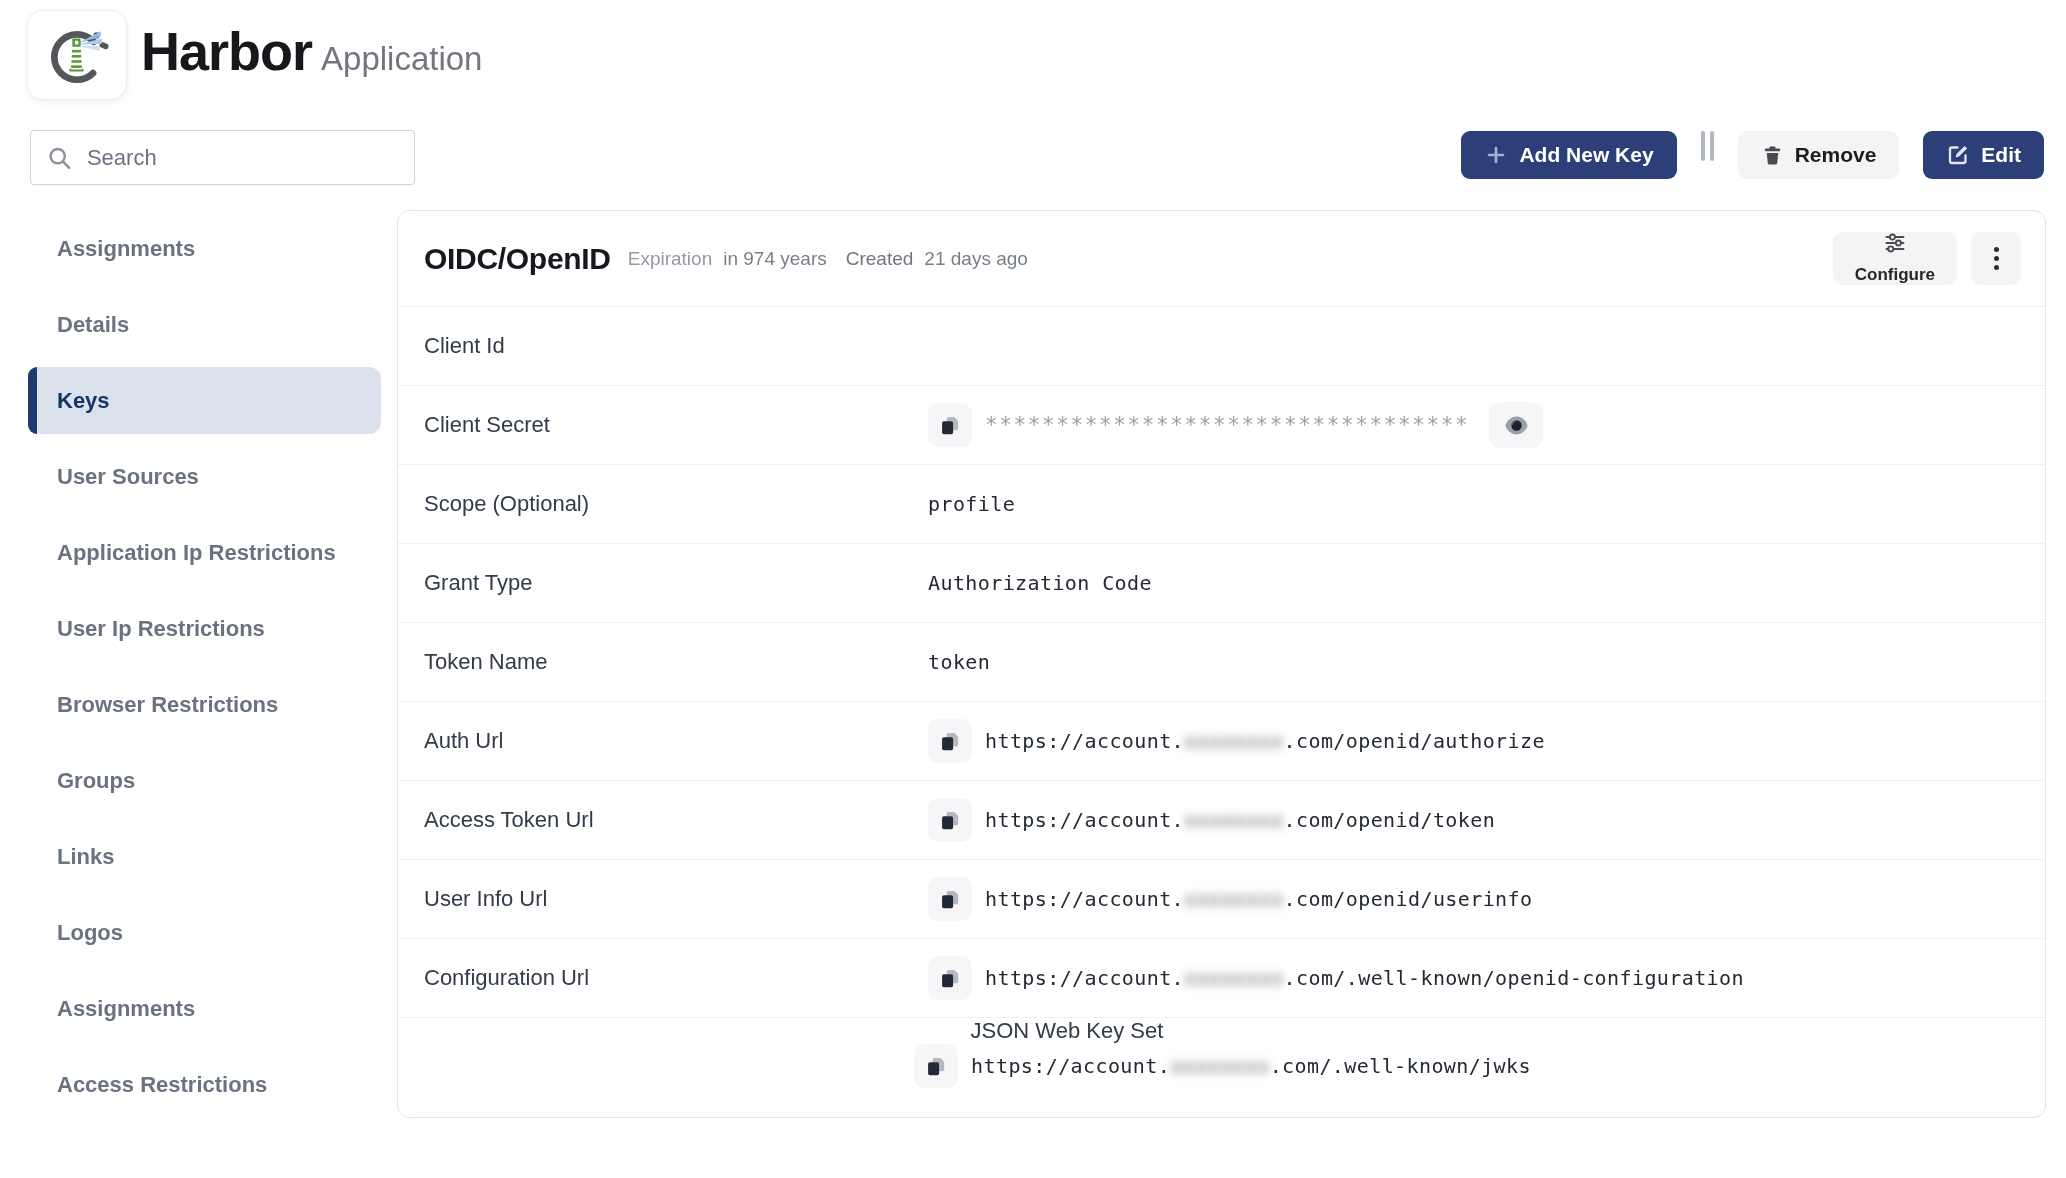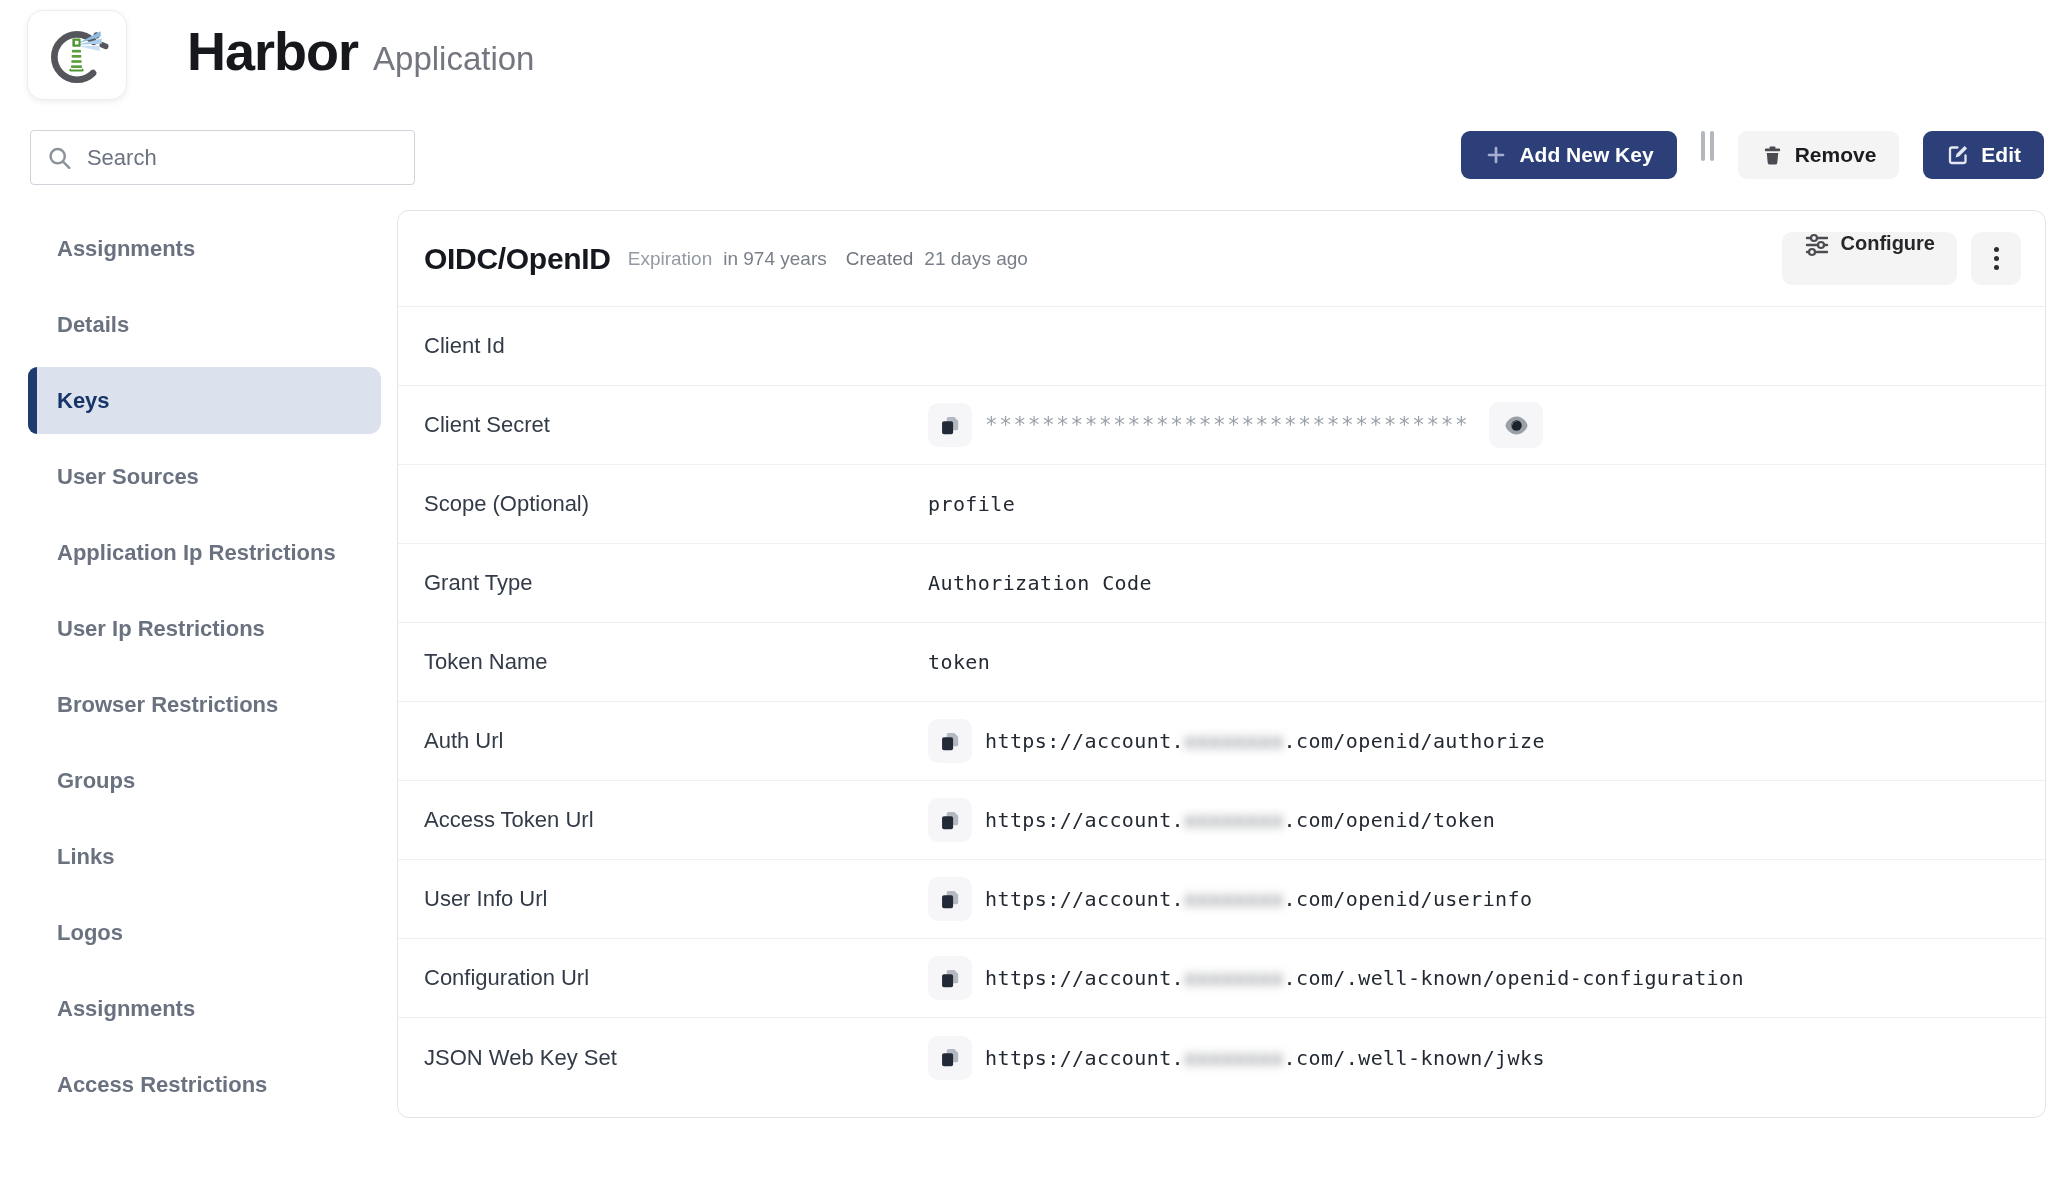--- a/index.html
+++ b/index.html
@@ -3,21 +3,21 @@
 <meta charset="utf-8">
 <style>
   html,body{margin:0;padding:0;background:#fff;width:2066px;height:1178px;overflow:hidden;
     font-family:"Liberation Sans",sans-serif;color:#1b1f27;position:relative;}
   *{box-sizing:border-box;}
 
   
   .logo-card{position:absolute;left:27px;top:10px;width:100px;height:90px;background:#fff;
     border:1px solid #ededf0;border-radius:16px;box-shadow:0 2px 6px rgba(0,0,0,.07);
     display:flex;align-items:center;justify-content:center;}
-  .brand{position:absolute;left:141px;top:20px;display:flex;align-items:baseline;gap:15px;margin-left:46px;}
+  .brand{position:absolute;left:141px;top:20px;display:flex;align-items:baseline;gap:9px;}
   .brand-name{font-size:54px;font-weight:700;color:#17181c;letter-spacing:-1px;}
   .brand-type{font-size:33px;font-weight:400;color:#73767e;}
 
   
   .search-wrap{position:absolute;left:30px;top:130px;width:385px;height:55px;
     border:1.5px solid #cfd3da;border-radius:4px;background:#fff;
     display:flex;align-items:center;gap:13px;padding:0 16px;}
   .search-wrap input{border:none;outline:none;font-size:22px;color:#374151;width:100%;
     font-family:"Liberation Sans",sans-serif;background:transparent;}
   .search-wrap input::placeholder{color:#6b7280;}
@@ -45,31 +45,31 @@
     border:1px solid #e4e4e7;border-radius:12px;padding-bottom:20px;}
   .card-header{display:flex;align-items:center;height:96px;padding:0 24px 0 26px;
     border-bottom:1px solid #efeff2;}
   .card-title{font-size:30px;font-weight:700;color:#15181e;letter-spacing:-.3px;}
   .card-meta{display:flex;align-items:center;gap:11px;margin-left:17px;font-size:19px;}
   .meta-label{color:#939aa3;}
   .meta-value{color:#787f89;}
   .meta-label.created{margin-left:8px;color:#70767f;font-weight:500;}
 
   .btn-configure{height:53px;margin-left:auto;padding:0 22px;background:#f4f4f5;border:none;
-    border-radius:10px;display:flex;gap:11px;font-size:20px;font-weight:600;
-    color:#27272a;cursor:pointer;font-family:"Liberation Sans",sans-serif;}
+    border-radius:10px;display:flex;align-items:center;gap:11px;font-size:17px;font-weight:600;
+    color:#27272a;cursor:pointer;font-family:"Liberation Sans",sans-serif;flex-direction:column;}
   .btn-kebab{width:50px;height:53px;margin-left:14px;background:#f4f4f5;border:none;
     border-radius:10px;display:flex;flex-direction:column;align-items:center;justify-content:center;
     gap:4px;cursor:pointer;}
   .btn-kebab i{display:block;width:5px;height:5px;border-radius:50%;background:#2b2b30;}
 
   
   .row{display:flex;align-items:center;min-height:79px;padding:0 24px 0 26px;
     border-bottom:1px solid #f0f0f2;}
-  .row:last-child{border-bottom:none;}
+  .row:last-child{border-bottom:none;flex-direction:column;}
   .row-label{width:504px;flex-shrink:0;font-size:22px;color:#333b48;}
   .row-value{display:flex;align-items:center;gap:13px;}
   .segments{display:flex;align-items:center;}
   .seg{font-family:"DejaVu Sans Mono","Liberation Mono",monospace;font-size:20px;
     color:#232933;letter-spacing:.4px;white-space:pre;}
   .seg.blur{filter:blur(5px);color:#565b63;}
   .seg.secret{color:#99a0a9;letter-spacing:1.6px;font-size:21px;}
   .icon-btn{border:none;background:#f6f6f8;border-radius:10px;display:flex;align-items:center;
     justify-content:center;cursor:pointer;}
   .copy-btn{width:44px;height:44px;}

